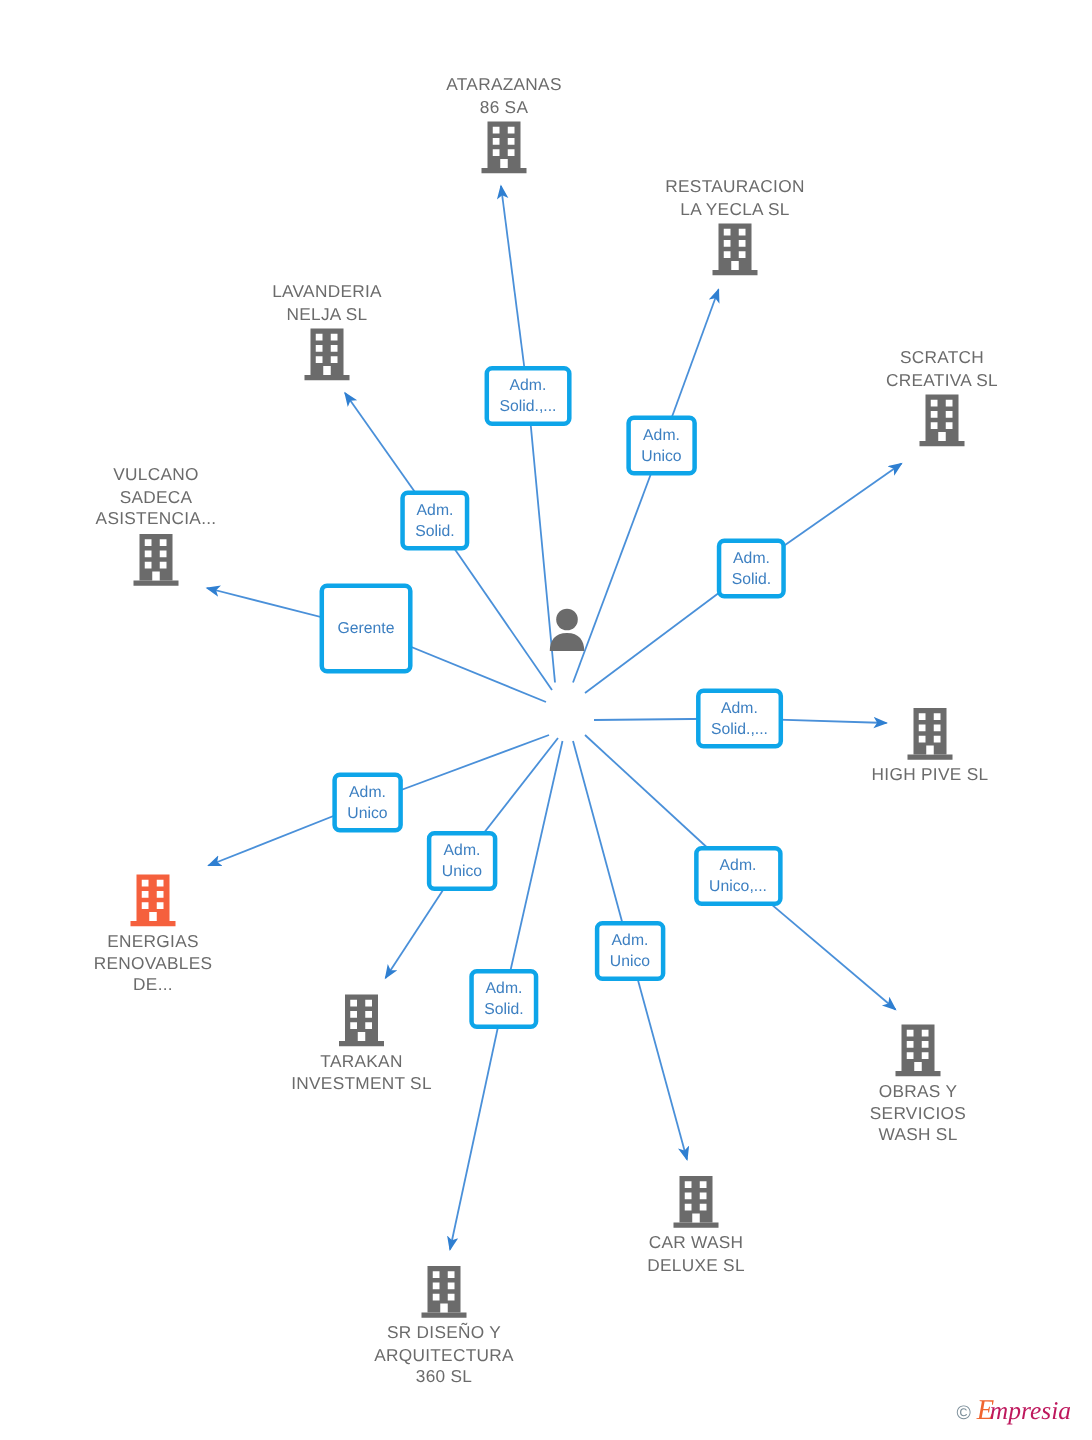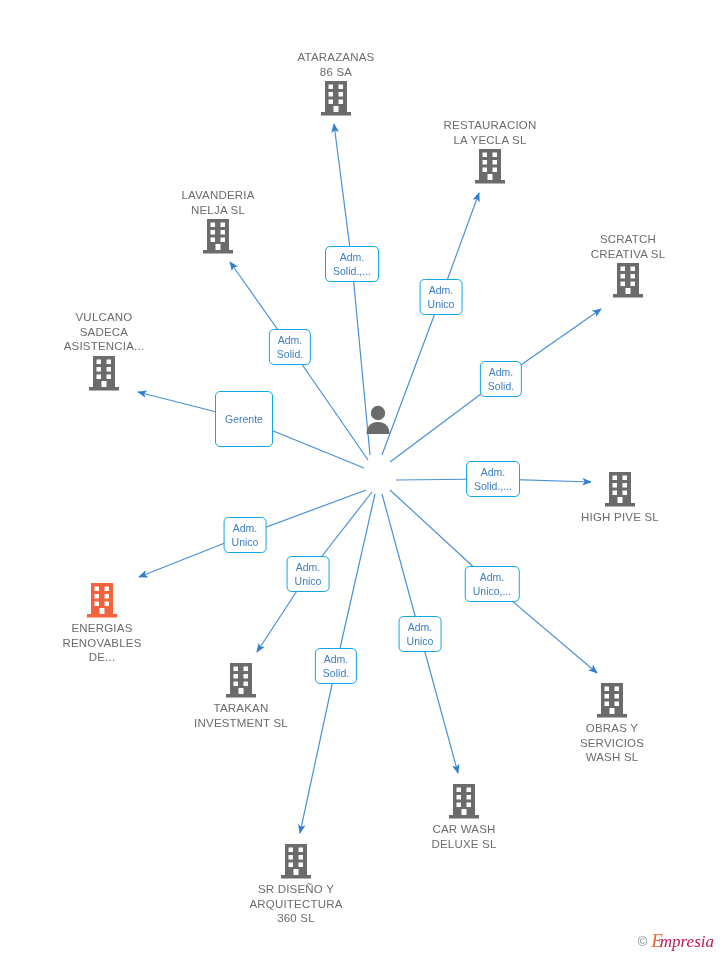--- a/index.html
+++ b/index.html
@@ -55,21 +55,21 @@
   .person-icon {
     display: block;
     margin: 0 auto;
     width: 32px;
     height: 30px;
   }
   .edge-label {
     position: absolute;
     transform: translate(-50%, -50%);
     background: #ffffff;
-    border: 1px solid #0ea5e9;
+    border: 3px solid #0ea5e9;
     border-radius: 5px;
     color: #3c7fc1;
     font-size: 10.5px;
     line-height: 14px;
     text-align: center;
     padding: 3px 7px;
     white-space: pre-line;
     box-shadow: 0 0 0 0 rgba(0,0,0,0);
   }
   .edge-label.one-line {

